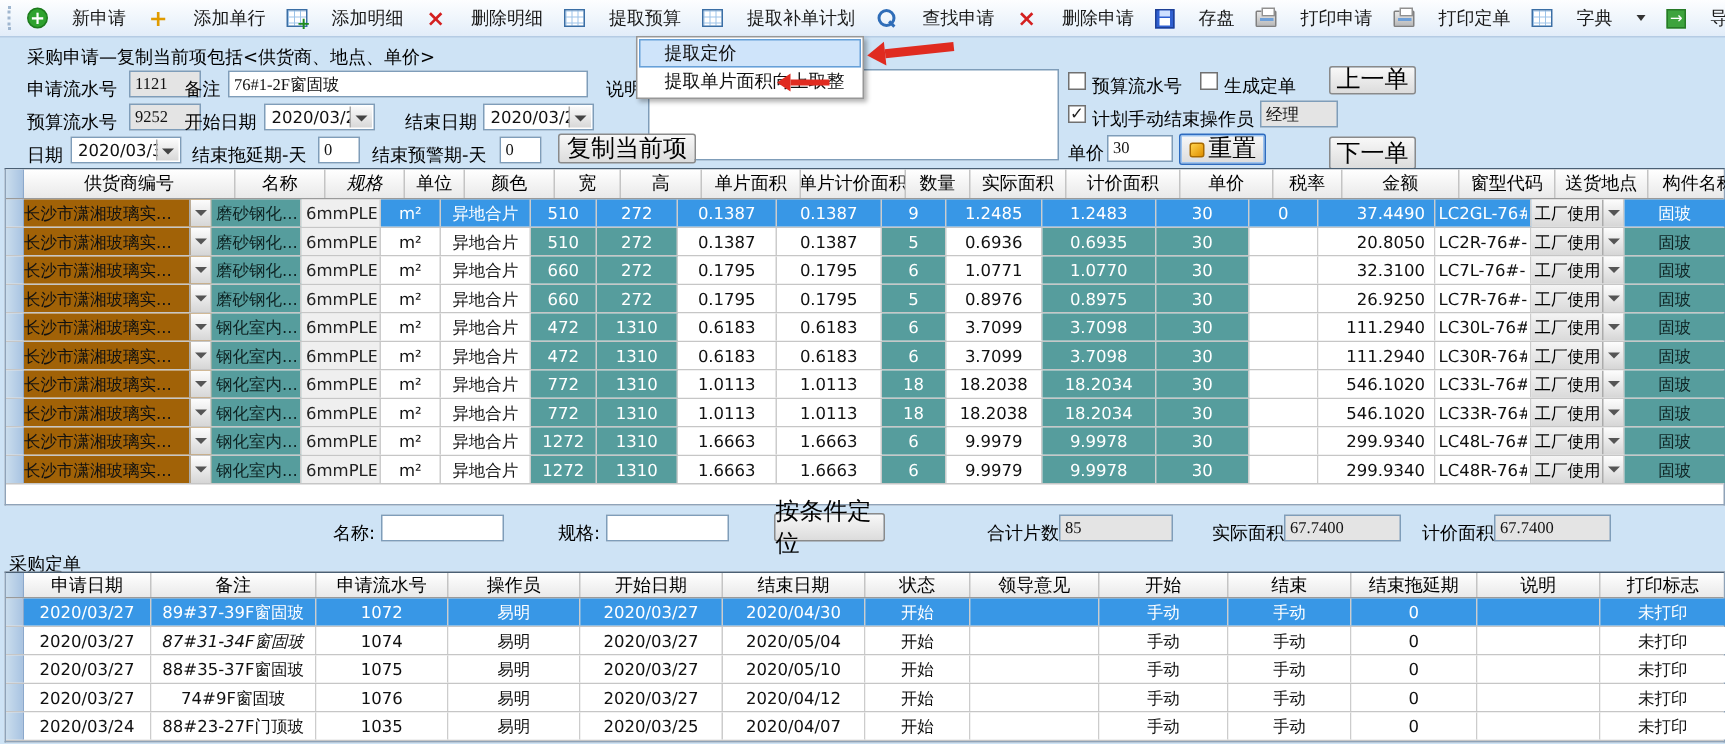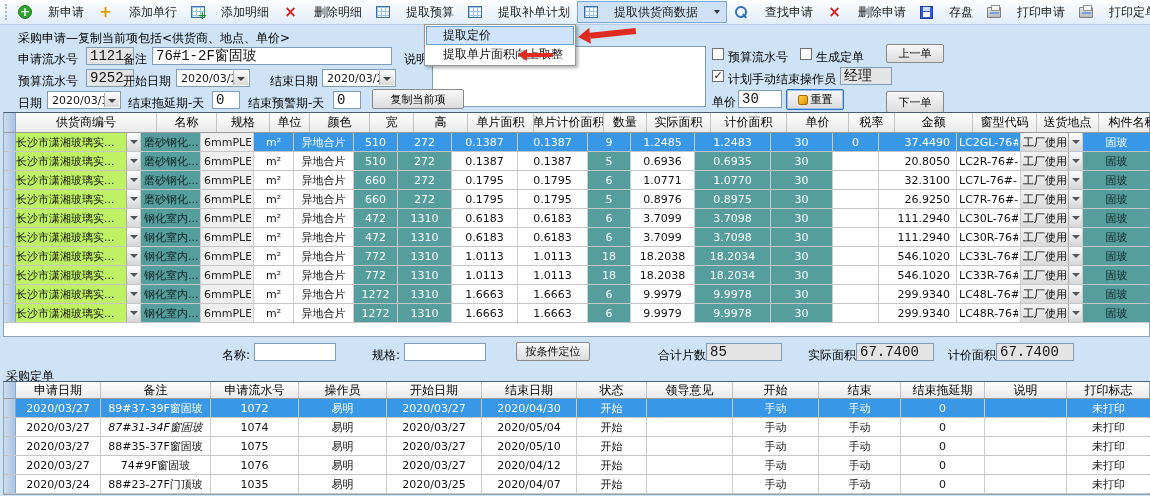--- a/index.html
+++ b/index.html
@@ -46,26 +46,26 @@
   .ic-floppy{width:13px;height:13px;background:#2f5fd0;border:1px solid #1d3f96;position:relative}
   .ic-floppy::before{content:"";position:absolute;left:2px;top:0;width:7px;height:4px;background:#cfe0ff}
   .ic-floppy::after{content:"";position:absolute;left:2px;bottom:1px;width:7px;height:5px;background:#fff}
   .ic-printer{width:14px;height:11px;background:linear-gradient(#e8e8e8,#b9b9b9);border:1px solid #808080;position:relative;border-radius:1px}
   .ic-printer::before{content:"";position:absolute;left:3px;top:-3px;width:7px;height:4px;background:#fff;border:1px solid #909090}
   .ic-printer::after{content:"";position:absolute;left:2px;top:4px;width:9px;height:2px;background:#6fa0d8}
   .ic-green-import{width:13px;height:13px;background:#3da33d;border:1px solid #277a27;color:#fff;font-size:10px;display:inline-flex;align-items:center;justify-content:center}
   .ic-green-import::before{content:"→"}
   
   .lbl{position:absolute;font-size:12px;color:#000;white-space:nowrap}
-  .inp{position:absolute;height:18px;border:1px solid var(--bord);background:#fff;font-size:14px;padding:0 3px;font-family:Liberation Mono, monospace;color:#111}
+  .inp{position:absolute;height:18px;border:1px solid var(--bord);background:#fff;font-size:11px;padding:0 3px;font-family:Liberation Serif, serif;color:#111}
   .inp.grey{background:#e4e4e4}
   .combo{position:absolute;height:18px;border:1px solid var(--bord);background:#fff;font-size:11px;display:flex;align-items:center;padding:0 18px 0 4px;white-space:nowrap}
   .combo::before{content:"";position:absolute;right:1px;top:1px;bottom:1px;width:14px;background:linear-gradient(#fafafa,#d8d8d8);border-left:1px solid #aaa}
   .combo::after{content:"";position:absolute;right:4px;top:7px;border:4px solid transparent;border-top:4px solid #444}
-  .btn{position:absolute;height:20px;background:linear-gradient(#f8f8f8,#dcdcdc);border:1px solid #8a8a8a;border-radius:2px;font-size:11px;display:flex;align-items:center;justify-content:center;cursor:default;color:#000}
+  .btn{position:absolute;height:20px;background:linear-gradient(#f8f8f8,#dcdcdc);border:1px solid #8a8a8a;border-radius:2px;font-size:16px;display:flex;align-items:center;justify-content:center;cursor:default;color:#000}
   .cb{position:absolute;width:12px;height:12px;background:#fff;border:1px solid #707070;font-size:11px;line-height:10px;text-align:center;color:#222}
   .cb.checked::before{content:"✓"}
   #note-area{position:absolute;left:432px;top:46px;width:274px;height:61px;border:1px solid var(--bord);background:#fff;resize:none;font-family:inherit}
   
   #dropdown-menu{position:absolute;left:424px;top:24px;width:152px;background:#fff;border:1px solid #979797;box-shadow:2px 2px 3px rgba(0,0,0,.3);z-index:40;padding:1px}
   .menu-item{height:19px;display:flex;align-items:center;padding-left:16px;font-size:12px;border:1px solid transparent;white-space:nowrap}
   .menu-item.hl{background:#cfe4fa;border:1px solid #66a0d8}
   
   .red-arrow{position:absolute;z-index:60;display:flex;align-items:center}
   .red-arrow .tri{width:0;height:0;border-style:solid}
@@ -77,21 +77,21 @@
   .g-gut{flex:none;width:12px;background:linear-gradient(90deg,#cadded,#a9c4e2);border-right:1px solid #8aa8cc}
   .g-row{display:flex;height:19px;border-bottom:1px solid #c6c6c6}
   .g-c{flex:none;display:flex;align-items:center;justify-content:center;border-right:1px solid #cccccc;font-size:11px;overflow:hidden;white-space:nowrap;padding:0 2px}
   .g-c span{overflow:hidden;white-space:nowrap}
   .t-white,.t-plain{background:#fff}
   .t-amount{background:#fff;justify-content:flex-end;padding-right:6px}
   .t-teal{background:var(--teal);color:#fff}
   .t-name{background:var(--teal);color:#0e2424;justify-content:flex-start;padding-left:3px}
   .t-part{background:var(--teal);color:#0e2424}
   .t-spec{background:#efefef;color:#222;justify-content:flex-start;padding-left:3px}
-  .t-combo{background:#bef264;justify-content:flex-start;padding-left:0;padding-right:0}
+  .t-combo{background:#a16207;justify-content:flex-start;padding-left:0;padding-right:0}
   .t-delivery{background:linear-gradient(#f4f4f4,#dadada);color:#000;padding-right:0}
   .ca{flex:none;width:14px;align-self:stretch;margin-left:auto;background:linear-gradient(#fdfdfd,#d6d6d6);border-left:1px solid #ababab;position:relative}
   .ca::after{content:"";position:absolute;left:3px;top:7px;border:4px solid transparent;border-top:4px solid #555}
   .g-row.sel .t-white,.g-row.sel .t-teal,.g-row.sel .t-amount,
   .g-row.sel .t-part,.g-row.sel .t-plain{background:var(--sel);color:#fff}
   #main-grid{top:112px;padding-bottom:13px}
   #order-grid{top:381px}
   #order-grid .g-head{height:17px}
   
   #order-title{position:absolute;left:6px;top:368px;font-size:12px;color:#000}
@@ -118,25 +118,20 @@
       <span class="tb-label">删除明细</span>
     </div>
     <div class="tb-item">
       <span class="ic ic-grid"></span>
       <span class="tb-label">提取预算</span>
     </div>
     <div class="tb-item">
       <span class="ic ic-grid"></span>
       <span class="tb-label">提取补单计划</span>
     </div>
-    <div class="tb-item pressed">
-      <span class="ic ic-grid"></span>
-      <span class="tb-label">提取供货商数据</span>
-      <span class="dd-arrow"></span>
-    </div>
     <div class="tb-item">
       <span class="ic ic-magnifier"></span>
       <span class="tb-label">查找申请</span>
     </div>
     <div class="tb-item">
       <span class="ic ic-red-x"></span>
       <span class="tb-label">删除申请</span>
     </div>
     <div class="tb-item">
       <span class="ic ic-floppy"></span>
@@ -222,21 +217,21 @@
 <div class="red-arrow" style="left:518px;top:49px">
   <span class="tri" style="border-width:6px 9px 6px 0;border-color:transparent #e02b20 transparent transparent"></span>
   <span class="tail" style="width:26px;height:4px"></span>
 </div>
 
 <div id="main-grid" class="grid">
     <div class="g-head">
       <div class="g-gut"></div>
       <div class="g-h" style="width: 141px;">供货商编号</div>
       <div class="g-h" style="width: 60px;">名称</div>
-      <div class="g-h" style="width: 53px;">规格</div>
+      <div class="g-h" style="width: 53px; font-style: italic;">规格</div>
       <div class="g-h" style="width: 40px;">单位</div>
       <div class="g-h" style="width: 60px;">颜色</div>
       <div class="g-h" style="width: 44px;">宽</div>
       <div class="g-h" style="width: 54px;">高</div>
       <div class="g-h" style="width: 66px;">单片面积</div>
       <div class="g-h" style="width: 70px;">单片计价面积</div>
       <div class="g-h" style="width: 43px;">数量</div>
       <div class="g-h" style="width: 64px;">实际面积</div>
       <div class="g-h" style="width: 76px;">计价面积</div>
       <div class="g-h" style="width: 62px;">单价</div>

